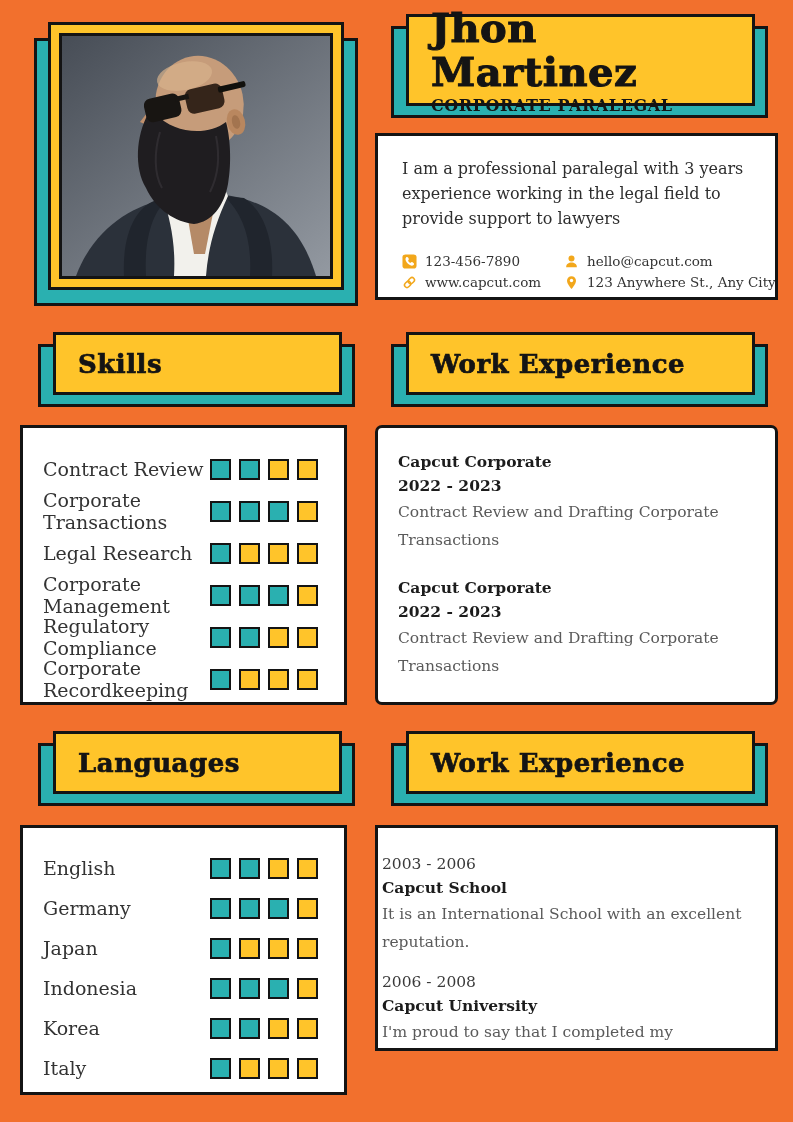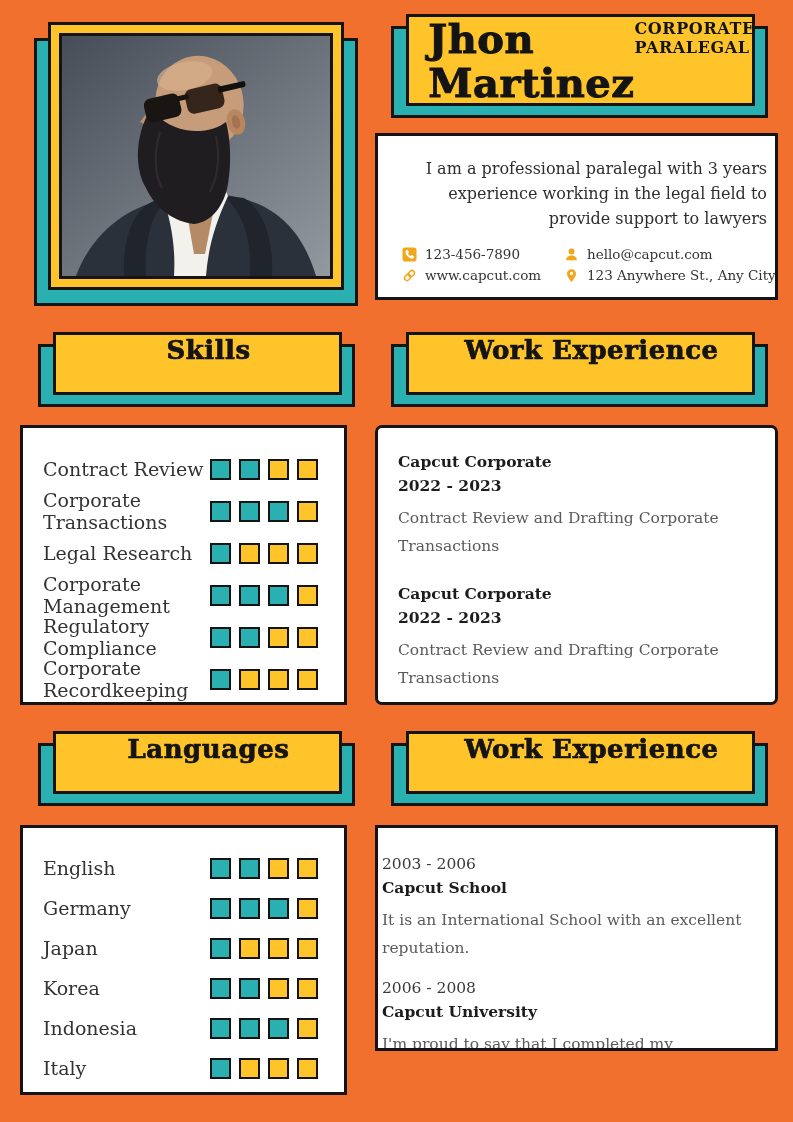--- a/index.html
+++ b/index.html
@@ -18,21 +18,21 @@
   .raised .shadow {
     position: absolute; inset: 0;
     background: #2AB0B0;
     border: 3px solid #141414;
     transform: translate(13px,12px);
   }
   .raised .face {
     position: absolute; inset: 0;
     background: #FFC42A;
     border: 3px solid #141414;
-    display: flex; flex-direction: row; justify-content: center; margin-left: 28px;
+    display: flex; flex-direction: column; justify-content: center; margin-left: 28px;
   }
 
   
   .photo-raised { left: 20px; top: 22px; width: 324px; height: 268px; }
   .photo-raised .shadow { transform: translate(14px,16px); }
   .photo-raised .face { padding: 8px; }
   .photo-inner { width: 100%; height: 100%; border: 3px solid #141414; overflow: hidden; }
   .photo-inner svg { display: block; width: 100%; height: 100%; }
 
   
@@ -42,24 +42,24 @@
     font-size: 40px; font-weight: bold; line-height: 44px;
     letter-spacing: 0.5px; -webkit-text-stroke: 1px #141414;
   }
   .person-title { font-size: 16px; font-weight: bold; letter-spacing: 0.6px; margin-top: 2px; }
 
   
   .panel {
     position: absolute; background: #ffffff;
     border: 3px solid #141414; overflow: hidden;
   }
-  .info-panel { left: 375px; top: 133px; width: 403px; height: 167px; padding: 20px 8px 0 24px; text-align: right; }
+  .info-panel { left: 375px; top: 133px; width: 403px; height: 167px; padding: 20px 8px 0 24px; }
   .summary { font-size: 16px; line-height: 25px; color: #2e2e2e; }
   .contact-grid {
-    margin-top: 15px;
+    margin-top: 22px;
     display: grid; grid-template-columns: 150px 1fr;
     column-gap: 12px; row-gap: 5px;
   }
   .contact-item { display: flex; align-items: center; gap: 8px; }
   .contact-item svg { flex: 0 0 auto; }
   .contact-value { font-size: 13.5px; color: #333; white-space: nowrap; }
 
   
   .section-header { height: 63px; border-radius: 6px; }
   .section-header .face { padding-left: 22px; }
@@ -86,21 +86,21 @@
   .sq { width: 21px; height: 21px; border: 2px solid #141414; display: inline-block; }
   .sq-teal { background: #2AB0B0; }
   .sq-yellow { background: #FFC42A; }
 
   
   .xentry { margin-bottom: 22px; }
   .edu-panel .xentry { margin-bottom: 14px; }
   .x-company, .x-name { font-size: 15.5px; font-weight: bold; line-height: 24px; color: #1c1c1c; }
   .x-dates-bold { font-size: 15.5px; font-weight: bold; line-height: 24px; color: #1c1c1c; }
   .x-dates { font-size: 15.5px; line-height: 24px; color: #3a3a3a; }
-  .x-desc { font-size: 15.5px; line-height: 28px; color: #5a5a5a; margin-top: 6px; }
+  .x-desc { font-size: 15.5px; line-height: 28px; color: #5a5a5a; }
 </style>
 </head>
 <body>
 
 <div class="canvas">
 
   <div class="raised photo-raised">
     <div class="shadow"></div>
     <div class="face">
       <div class="photo-inner">
@@ -322,35 +322,35 @@
         <span class="meter-label">Japan</span>
         <span class="squares">
           <span class="sq sq-teal"></span>
           <span class="sq sq-yellow"></span>
           <span class="sq sq-yellow"></span>
           <span class="sq sq-yellow"></span>
         </span>
       </div>
 
       <div class="meter-row">
+        <span class="meter-label">Indonesia</span>
+        <span class="squares">
+          <span class="sq sq-teal"></span>
+          <span class="sq sq-teal"></span>
+          <span class="sq sq-teal"></span>
+          <span class="sq sq-yellow"></span>
+        </span>
+      </div>
+
+      <div class="meter-row">
         <span class="meter-label">Korea</span>
         <span class="squares">
           <span class="sq sq-teal"></span>
           <span class="sq sq-teal"></span>
           <span class="sq sq-yellow"></span>
-          <span class="sq sq-yellow"></span>
-        </span>
-      </div>
-
-      <div class="meter-row">
-        <span class="meter-label">Indonesia</span>
-        <span class="squares">
-          <span class="sq sq-teal"></span>
-          <span class="sq sq-teal"></span>
-          <span class="sq sq-teal"></span>
           <span class="sq sq-yellow"></span>
         </span>
       </div>
 
       <div class="meter-row">
         <span class="meter-label">Italy</span>
         <span class="squares">
           <span class="sq sq-teal"></span>
           <span class="sq sq-yellow"></span>
           <span class="sq sq-yellow"></span>

